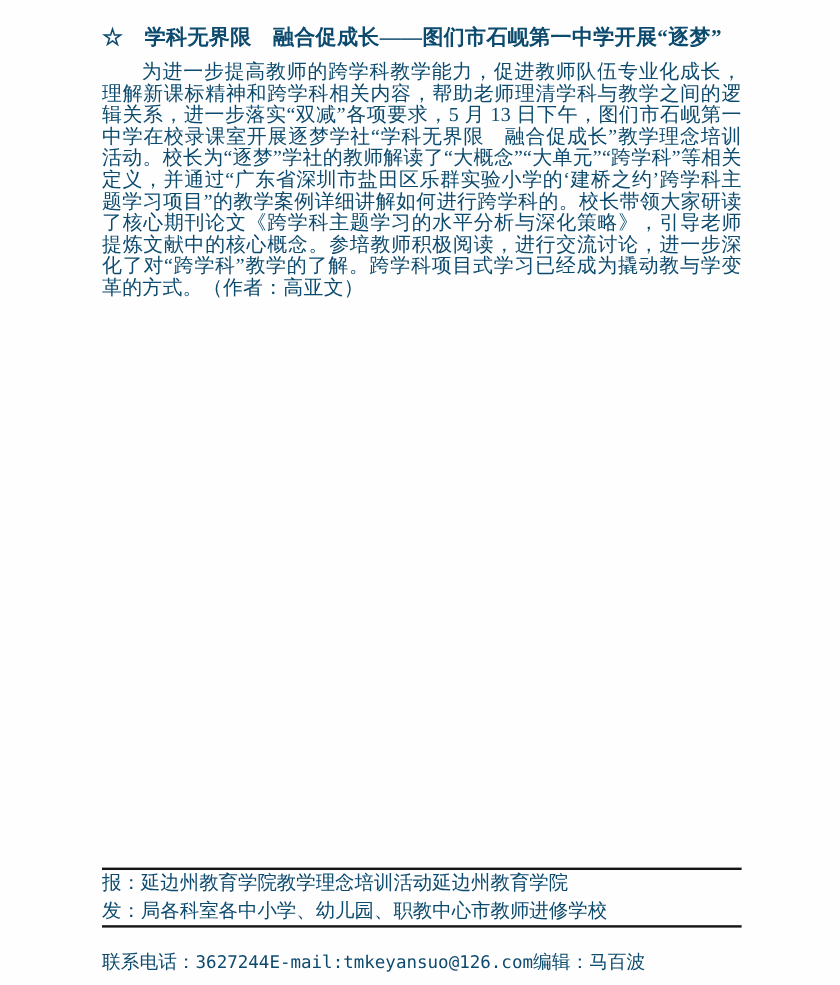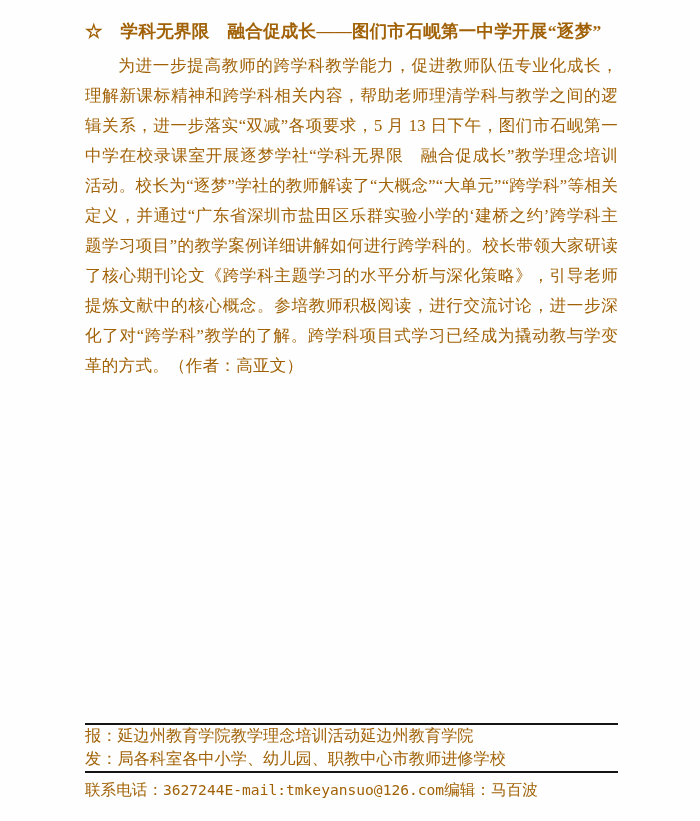--- a/index.html
+++ b/index.html
@@ -5,42 +5,42 @@
   html, body {
     margin: 0;
     padding: 0;
     background: #ffffff;
   }
   .page {
     position: relative;
     width: 700px;
     height: 821px;
     background: #fefefe;
-    color: #a16207;
+    color: #0c4a6e;
     font-family: "Liberation Serif", "DejaVu Serif", serif;
     overflow: hidden;
   }
   .article {
     position: absolute;
     left: 85px;
     top: 21px;
     width: 533px;
   }
   .title {
     margin: 0;
     font-size: 17.5px;
     font-weight: 700;
     line-height: 21.5px;
     letter-spacing: 0.3px;
   }
   .title-line { display: block; }
   .body-paragraph {
     margin: 8px 0 0 0;
     font-size: 16.6px;
-    line-height: 30px;
+    line-height: 18px;
     text-align: justify;
     text-indent: 2em;
     letter-spacing: 0.2px;
   }
   .footer {
     position: absolute;
     left: 85px;
     top: 723px;
     width: 533px;
     font-size: 16.2px;
@@ -49,21 +49,21 @@
     border-top: 2px solid #141414;
     height: 0;
   }
   .footer-line {
     display: flex;
     align-items: baseline;
     line-height: 23px;
     white-space: nowrap;
   }
   .contact-line {
-    padding-top: 5px;
+    padding-top: 18px;
     font-size: 15.6px;
   }
   .mono {
     font-family: "DejaVu Sans Mono", "Liberation Mono", monospace;
     font-size: 14.6px;
   }
 </style>
 </head>
 <body>
 

